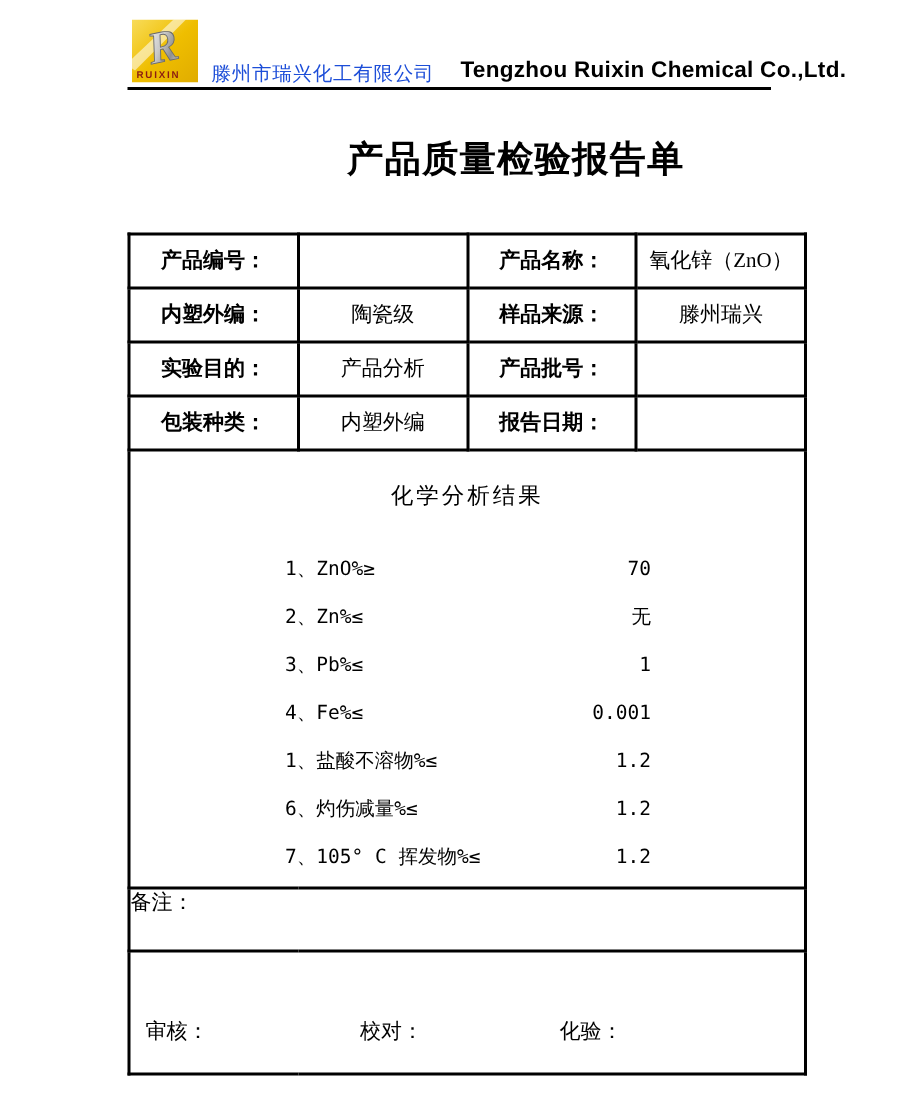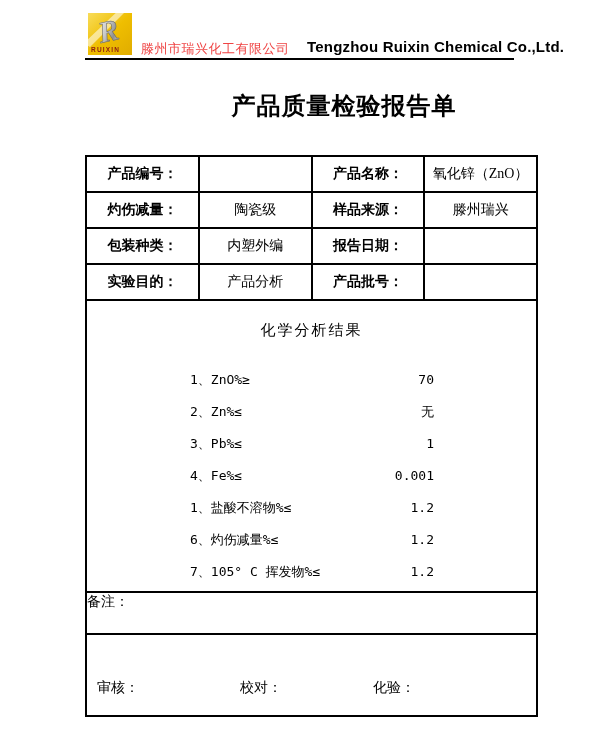--- a/index.html
+++ b/index.html
@@ -17,21 +17,21 @@
   }
 
   
   .logo {
     position: absolute; left: 88px; top: 13px;
     width: 44px; height: 42px;
   }
   .company-cn {
     position: absolute; left: 141px; top: 40px;
     font-family: "Liberation Serif", serif;
-    font-size: 13px; color: #ef4444;
+    font-size: 13px; color: #1d4ed8;
     white-space: nowrap; letter-spacing: 0.5px;
   }
   .company-en {
     position: absolute; left: 282px; top: 38px;
     font-family: "Liberation Sans", sans-serif;
     font-weight: bold; font-size: 15px; color: #000;
     white-space: nowrap; letter-spacing: 0.2px; margin-left: 25px;
   }
   .divider {
     position: absolute; left: 85px; top: 58px;
@@ -135,35 +135,35 @@
         <col style="width:25%">
       </colgroup>
     <tbody>
       <tr>
         <td class="lbl">产品编号：</td>
         <td class="val"></td>
         <td class="lbl">产品名称：</td>
         <td class="val">氧化锌（ZnO）</td>
       </tr>
       <tr>
-        <td class="lbl">灼伤减量：</td>
+        <td class="lbl">内塑外编：</td>
         <td class="val">陶瓷级</td>
         <td class="lbl">样品来源：</td>
         <td class="val">滕州瑞兴</td>
       </tr>
       <tr>
+        <td class="lbl">实验目的：</td>
+        <td class="val">产品分析</td>
+        <td class="lbl">产品批号：</td>
+        <td class="val"></td>
+      </tr>
+      <tr>
         <td class="lbl">包装种类：</td>
         <td class="val">内塑外编</td>
         <td class="lbl">报告日期：</td>
-        <td class="val"></td>
-      </tr>
-      <tr>
-        <td class="lbl">实验目的：</td>
-        <td class="val">产品分析</td>
-        <td class="lbl">产品批号：</td>
         <td class="val"></td>
       </tr>
 
       <tr>
         <td class="analysis-cell" colspan="4">
           <div class="analysis-heading">化学分析结果</div>
           <div class="items">
             <div class="item">
               <span class="item-label">1、ZnO%≥</span>
               <span class="item-value">70</span>

